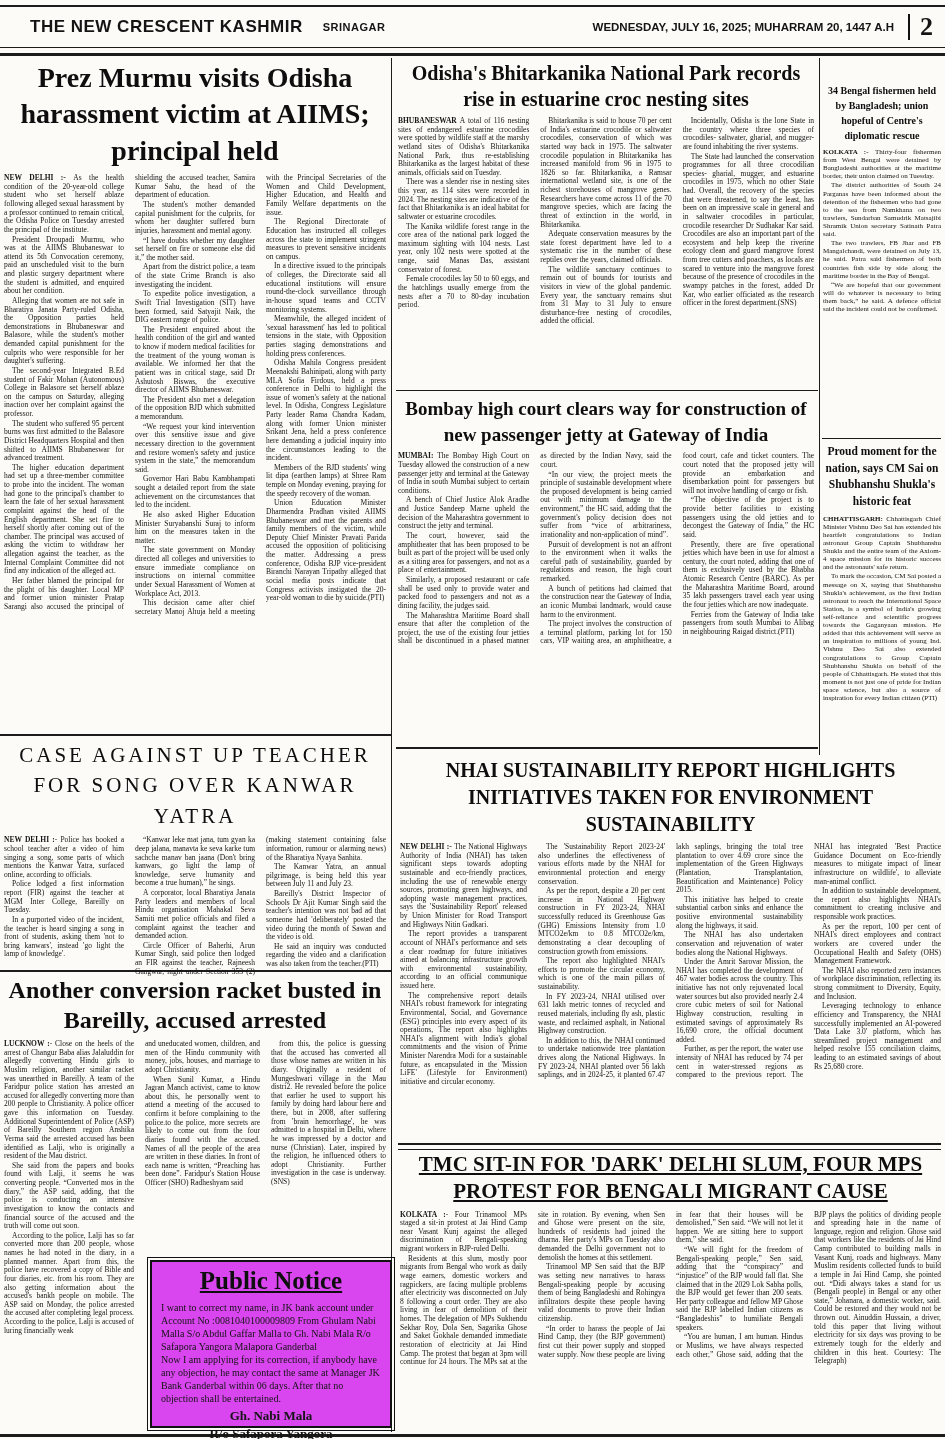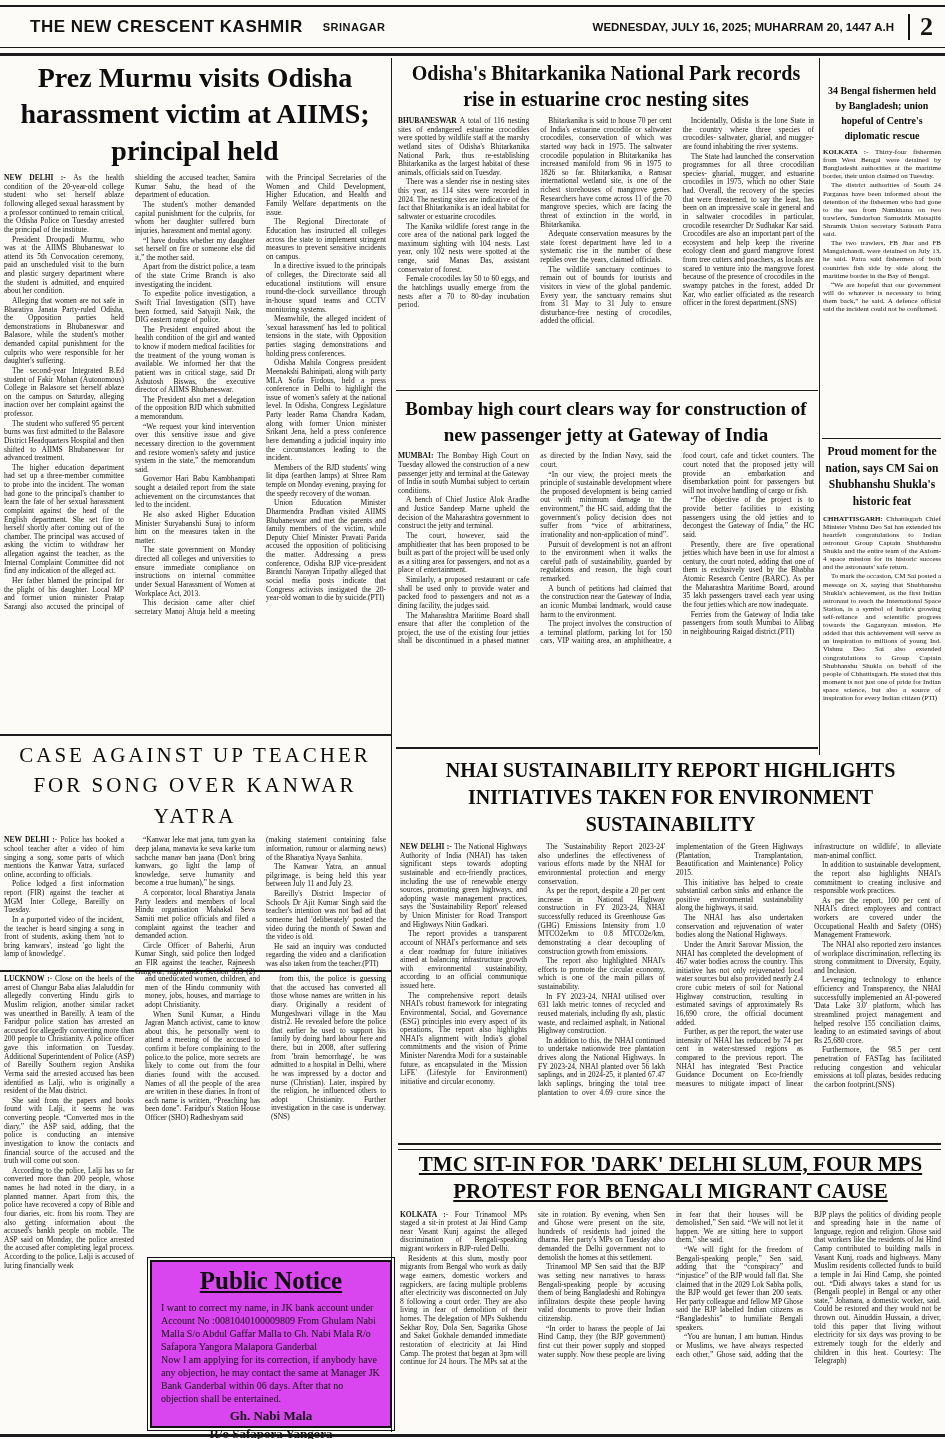--- a/index.html
+++ b/index.html
@@ -180,20 +180,21 @@
         <p class="para">“Kanwar leke mat jana, tum gyan ka deep jalana, manavta ke seva karke tum sachche manav ban jaana (Don't bring kanwars, go light the lamp of knowledge, serve humanity and become a true human),” he sings.</p>
         <p class="para">A corporator, local Bharatiya Janata Party leaders and members of local Hindu organisation Mahakal Seva Samiti met police officials and filed a complaint against the teacher and demanded action.</p>
         <p class="para">Circle Officer of Baherhi, Arun Kumar Singh, said police then lodged an FIR against the teacher, Rajneesh Gangwar, night under Section 353 (2) (making statement containing false information, rumour or alarming news) of the Bharatiya Nyaya Sanhita.</p>
         <p class="para">The Kanwar Yatra, an annual pilgrimage, is being held this year between July 11 and July 23.</p>
         <p class="para">Bareilly's District Inspector of Schools Dr Ajit Kumar Singh said the teacher's intention was not bad ad that someone had 'deliberately' posted the video during the month of Sawan and the video is old.</p>
         <p class="para">He said an inquiry was conducted regarding the video and a clarification was also taken from the teacher.(PTI)</p>
       </div>
   </section>
 
   <section class="abs" style="left:4px; top:975px; width:382px; height:457px;">
+    <h1 class="hl hl-conv">Another conversion racket busted in Bareilly, accused arrested</h1>
     <div class="conv-row">
       <div class="body conv-left">
           <p class="para"><b>LUCKNOW :- </b>Close on the heels of the arrest of Changur Baba alias Jalaluddin for allegedly converting Hindu girls to Muslim religion, another similar racket was unearthed in Bareilly. A team of the Faridpur police station has arrested an accused for allegedly converting more than 200 people to Christianity. A police officer gave this information on Tuesday. Additional Superintendent of Police (ASP) of Bareilly Southern region Anshika Verma said the arrested accused has been identified as Lalji, who is originally a resident of the Mau district.</p>
           <p class="para">She said from the papers and books found with Lalji, it seems he was converting people. “Converted mos in the diary,” the ASP said, adding, that the police is conducting an intensive investigation to know the contacts and financial source of the accused and the truth will come out soon.</p>
           <p class="para">According to the police, Lalji has so far converted more than 200 people, whose names he had noted in the diary, in a planned manner. Apart from this, the police have recovered a copy of Bible and four diaries, etc. from his room. They are also getting information about the accused's bankh people on mobile. The ASP said on Monday, the police arrested the accused after completing legal process. According to the police, Lalji is accused of luring financially weak</p>
         </div>
       <div class="conv-right">
         <div class="body cols2">
             <p class="para">and uneducated women, children, and men of the Hindu community with money, jobs, houses, and marriage to adopt Christianity.</p>
             <p class="para">When Sunil Kumar, a Hindu Jagran Manch activist, came to know about this, he personally went to attend a meeting of the accused to confirm it before complaining to the police.to the police, more secrets are likely to come out from the four diaries found with the accused. Names of all the people of the area are written in these diaries. In front of each name is written, “Preaching has been done”. Faridpur's Station House Officer (SHO) Radheshyam said</p>
@@ -228,21 +229,20 @@
         <p class="para">In FY 2023-24, NHAI utilised over 631 lakh metric tonnes of recycled and reused materials, including fly ash, plastic waste, and reclaimed asphalt, in National Highway construction.</p>
         <p class="para">In addition to this, the NHAI continued to undertake nationwide tree plantation drives along the National Highways. In FY 2023-24, NHAI planted over 56 lakh saplings, and in 2024-25, it planted 67.47 lakh saplings, bringing the total tree plantation to over 4.69 crore since the implementation of the Green Highways (Plantation, Transplantation, Beautification and Maintenance) Policy 2015.</p>
         <p class="para">This initiative has helped to create substantial carbon sinks and enhance the positive environmental sustainability along the highways, it said.</p>
         <p class="para">The NHAI has also undertaken conservation and rejuvenation of water bodies along the National Highways.</p>
         <p class="para">Under the Amrit Sarovar Mission, the NHAI has completed the development of 467 water bodies across the country. This initiative has not only rejuvenated local water sources but also provided nearly 2.4 crore cubic meters of soil for National Highway construction, resulting in estimated savings of approximately Rs 16,690 crore, the official document added.</p>
         <p class="para">Further, as per the report, the water use intensity of NHAI has reduced by 74 per cent in water-stressed regions as compared to the previous report. The NHAI has integrated 'Best Practice Guidance Document on Eco-friendly measures to mitigate impact of linear infrastructure on wildlife', to alleviate man-animal conflict.</p>
         <p class="para">In addition to sustainable development, the report also highlights NHAI's commitment to creating inclusive and responsible work practices.</p>
         <p class="para">As per the report, 100 per cent of NHAI's direct employees and contract workers are covered under the Occupational Health and Safety (OHS) Management Framework.</p>
         <p class="para">The NHAI also reported zero instances of workplace discrimination, reflecting its strong commitment to Diversity, Equity, and Inclusion.</p>
         <p class="para">Leveraging technology to enhance efficiency and Transparency, the NHAI successfully implemented an AI-powered 'Data Lake 3.0' platform, which has streamlined project management and helped resolve 155 conciliation claims, leading to an estimated savings of about Rs 25,680 crore.</p>
-        <p class="para">Furthermore, the 98.5 per cent penetration of FASTag has facilitated reducing congestion and vehicular emissions at toll plazas, besides reducing the carbon footprint.(SNS)</p>
       </div>
   </section>
 
   <section class="abs" style="left:400px; top:1151px; width:541px; height:282px;">
     <h1 class="hl hl-tmc">TMC SIT-IN FOR 'DARK' DELHI SLUM, FOUR MPS PROTEST FOR BENGALI MIGRANT CAUSE</h1>
     <div class="body cols4" style="height:216px;">
         <p class="para"><b>KOLKATA :- </b>Four Trinamool MPs staged a sit-in protest at Jai Hind Camp near Vasant Kunj against the alleged discrimination of Bengali-speaking migrant workers in BJP-ruled Delhi.</p>
         <p class="para">Residents at this slum, mostly poor migrants from Bengal who work as daily wage earners, domestic workers and ragpickers, are facing multiple problems after electricity was disconnected on July 8 following a court order. They are also living in fear of demolition of their homes. The delegation of MPs Sukhendu Sekhar Roy, Dola Sen, Sagarika Ghose and Saket Gokhale demanded immediate restoration of electricity at Jai Hind Camp. The protest that began at 3pm will continue for 24 hours. The MPs sat at the site in rotation. By evening, when Sen and Ghose were present on the site, hundreds of residents had joined the dharna. Her party's MPs on Tuesday also demanded the Delhi government not to demolish the homes at this settlement.</p>
         <p class="para">Trinamool MP Sen said that the BJP was setting new narratives to harass Bengali-speaking people by accusing them of being Bangladeshi and Rohingya infiltrators despite these people having valid documents to prove their Indian citizenship.</p>
         <p class="para">“In order to harass the people of Jai Hind Camp, they (the BJP government) first cut their power supply and stopped water supply. Now these people are living in fear that their houses will be demolished,” Sen said. “We will not let it happen. We are sitting here to support them,” she said.</p>

